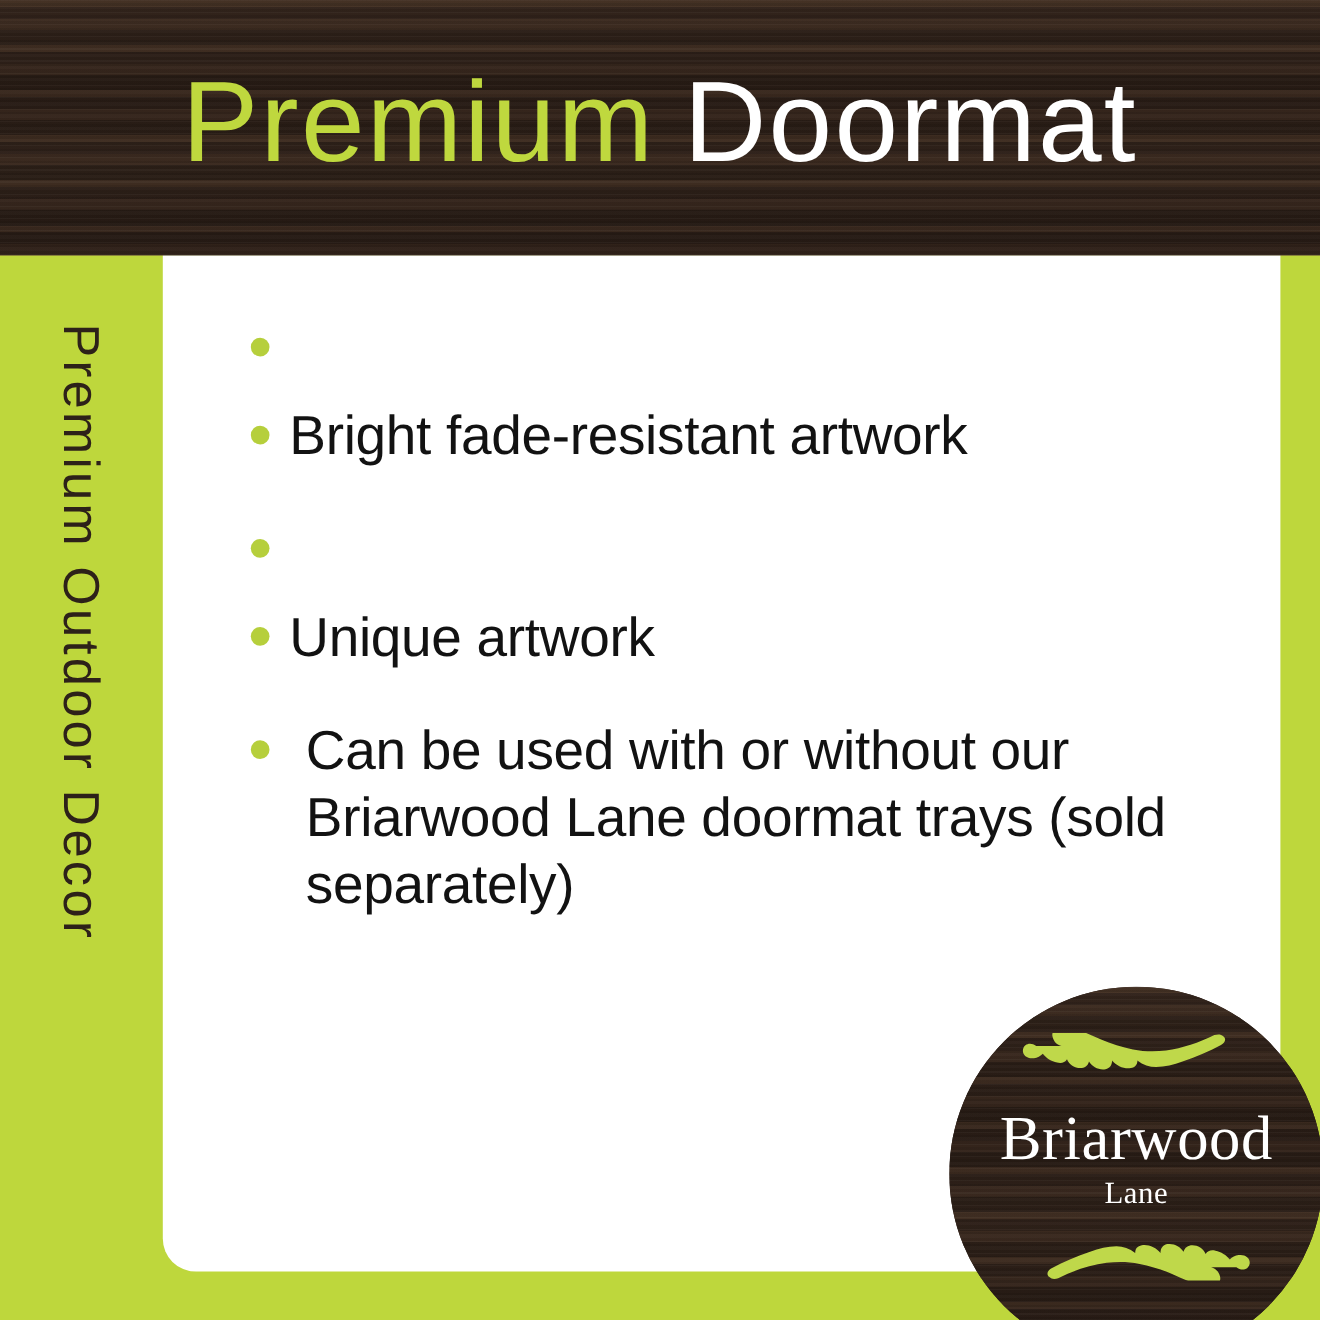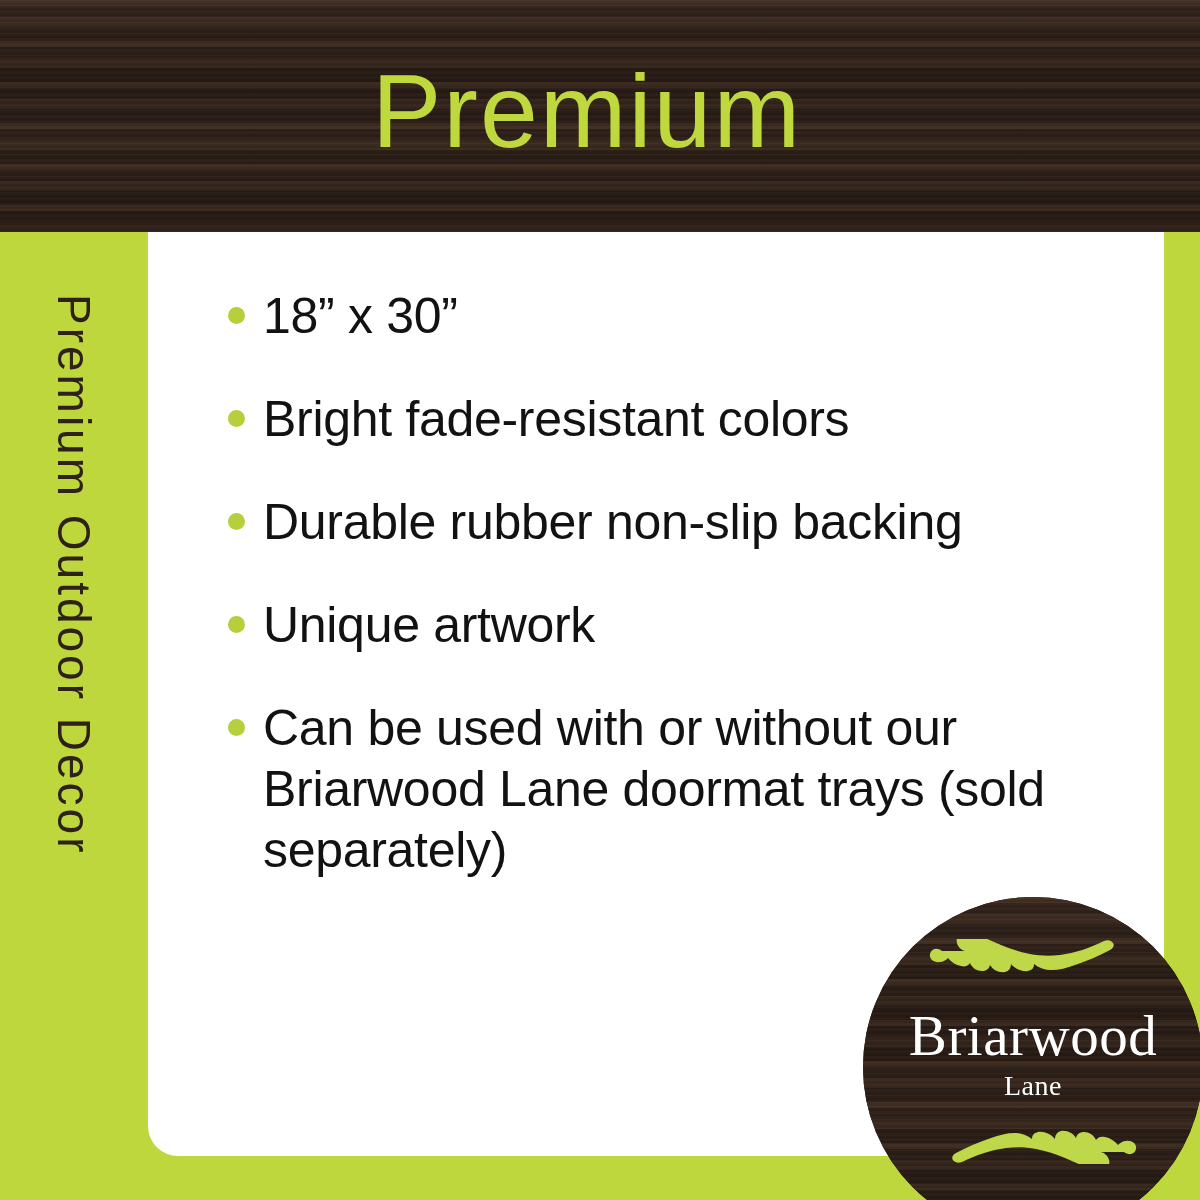--- a/index.html
+++ b/index.html
@@ -132,21 +132,21 @@
     left: 228px;
     top: 286px;
     width: 870px;
   }
   .bullet-row {
     position: relative;
     display: flex;
     align-items: flex-start;
     margin-bottom: 42px;
   }
-  .bullet-row:last-child { margin-bottom: 0; }
+  .bullet-row:last-child { margin-bottom: 0; justify-content: space-between; }
   .bullet-dot {
     flex: 0 0 auto;
     width: 17px;
     height: 17px;
     border-radius: 50%;
     background: #b6cf3c;
     margin-top: 21px;
     margin-right: 18px;
   }
   .bullet-text {
@@ -208,39 +208,38 @@
 <div id="stage">
 
   <div id="green-frame"></div>
 
   <div id="panel"></div>
 
   <div id="header" class="wood">
     <div id="header-title">
       <span class="t-green">Premium</span>
       <span class="sp"></span>
+      <span class="t-white">Doormat</span>
     </div>
   </div>
 
   <div id="sidebar-label">
     <span>Premium Outdoor Decor</span>
   </div>
 
   <div id="bullets">
     <div class="bullet-row">
       <div class="bullet-dot"></div>
-      <div class="bullet-text">18” x 30”</div>
-    </div>
-    <div class="bullet-row">
-      <div class="bullet-dot"></div>
-      <div class="bullet-text">Bright fade-resistant colors</div>
-    </div>
-    <div class="bullet-row">
-      <div class="bullet-dot"></div>
-      <div class="bullet-text">Durable rubber non-slip backing</div>
+    </div>
+    <div class="bullet-row">
+      <div class="bullet-dot"></div>
+      <div class="bullet-text">Bright fade-resistant artwork</div>
+    </div>
+    <div class="bullet-row">
+      <div class="bullet-dot"></div>
     </div>
     <div class="bullet-row">
       <div class="bullet-dot"></div>
       <div class="bullet-text">Unique artwork</div>
     </div>
     <div class="bullet-row">
       <div class="bullet-dot"></div>
       <div class="bullet-text" style="max-width:820px;">Can be used with or without our Briarwood Lane doormat trays (sold separately)</div>
     </div>
   </div>

